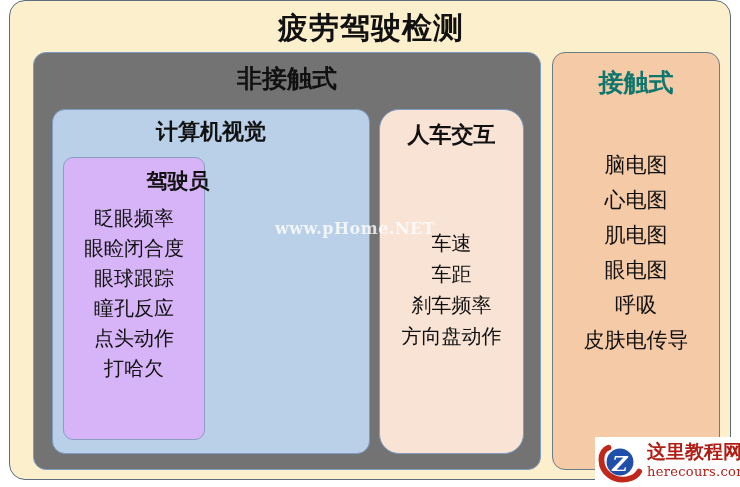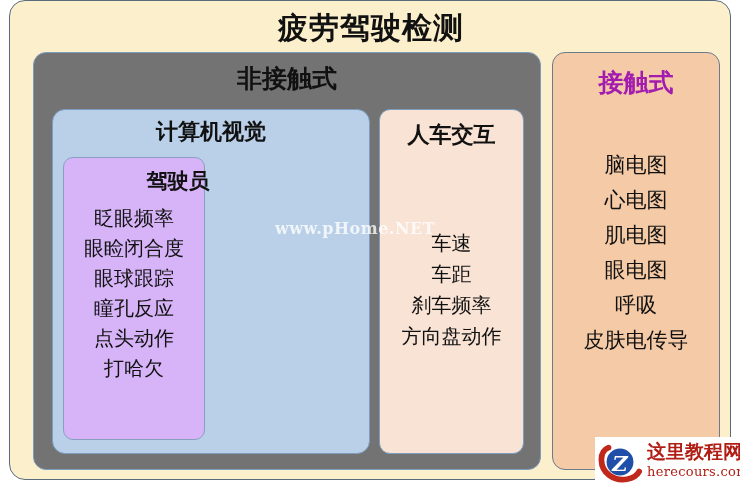--- a/index.html
+++ b/index.html
@@ -134,21 +134,21 @@
 
   
   .hvi-box {
     position: absolute;
     left: 345px;
     top: 56px;
     width: 145px;
     height: 345px;
     background: #f9e3d5;
     border: 1.5px solid #7d9cc0;
-    border-radius: 11px;
+    border-radius: 20px;
     box-sizing: border-box;
   }
   .hvi-title {
     width: 100%;
     text-align: center;
     font-size: 22px;
     font-weight: bold;
     color: #111111;
     margin-top: 10px;
     line-height: 30px;
@@ -172,21 +172,21 @@
     background: #f5caa6;
     border: 1.5px solid #6a7b8c;
     border-radius: 13px;
     box-sizing: border-box;
   }
   .contact-title {
     width: 100%;
     text-align: center;
     font-size: 25px;
     font-weight: bold;
-    color: #a21caf;
+    color: #0f766e;
     margin-top: 13px;
     line-height: 34px;
   }
   .contact-list {
     width: 100%;
     text-align: center;
     font-size: 21px;
     color: #111111;
     line-height: 35px;
     margin-top: 48px;

